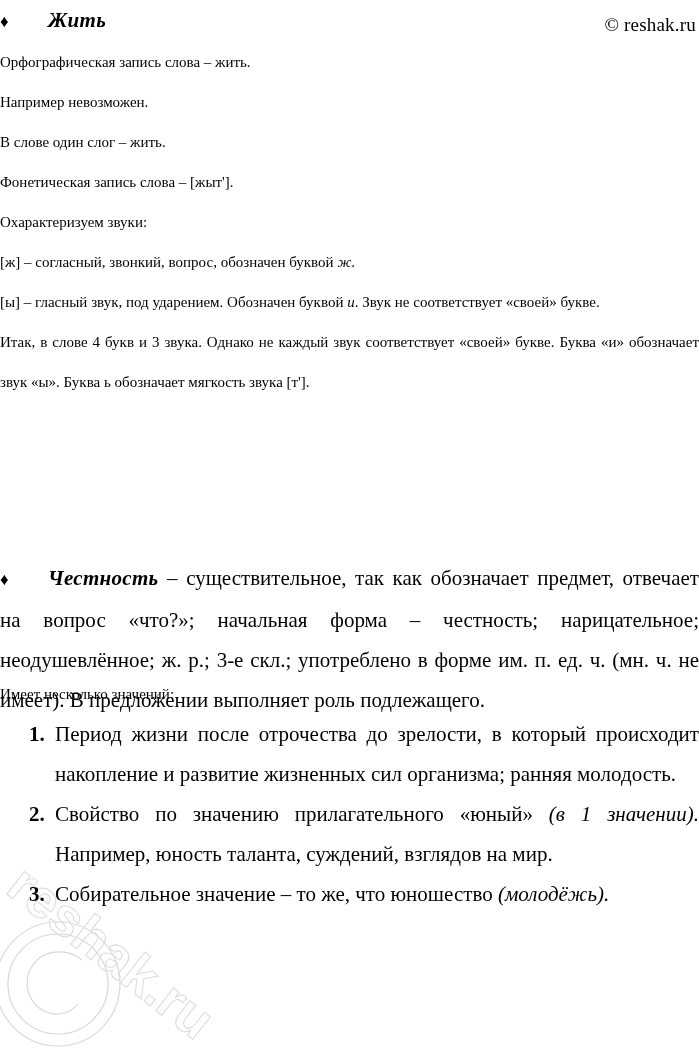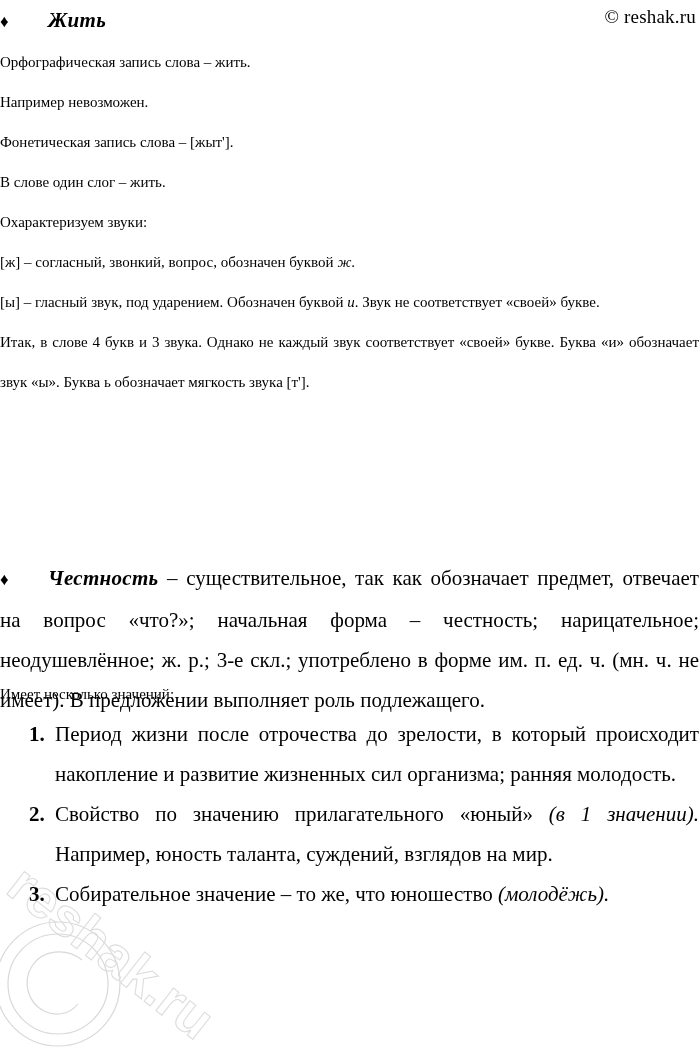--- a/index.html
+++ b/index.html
@@ -36,21 +36,21 @@
   
   #content {
     position: relative;
     z-index: 2;
     padding: 0;
   }
 
   .corner-note {
     position: absolute;
     right: 3px;
-    top: 4px;
+    top: 12px;
     font-size: 19px;
     line-height: 26px;
     letter-spacing: .2px;
     white-space: nowrap;
     z-index: 3;
   }
 
   
   .p {
     font-size: 15px;
@@ -131,22 +131,22 @@
   <div id="content">
 
     <div class="stack" style="top:0px;">
 
       <div class="bullet-row">
         <span class="bullet-glyph">♦</span><span class="term">Жить</span>
       </div>
 
       <p class="p">Орфографическая запись слова – жить.</p>
       <p class="p">Например невозможен.</p>
+      <p class="p">В слове один слог – жить.</p>
       <p class="p">Фонетическая запись слова – [жыт'].</p>
-      <p class="p">В слове один слог – жить.</p>
       <p class="p">Охарактеризуем звуки:</p>
 
       <p class="p justify"><span>[ж] – согласный, звонкий, вопрос, обозначен буквой </span><span class="it">ж</span><span>.</span></p>
 
       <p class="p justify"><span>[ы] – гласный звук, под ударением. Обозначен буквой </span><span class="it">и</span><span>. Звук не соответствует «своей» букве.</span></p>
 
 
       <p class="p justify">Итак, в слове 4 букв и 3 звука. Однако не каждый звук соответствует «своей» букве. Буква «и» обозначает звук «ы». Буква ь обозначает мягкость звука [т'].</p>
     </div>
 

